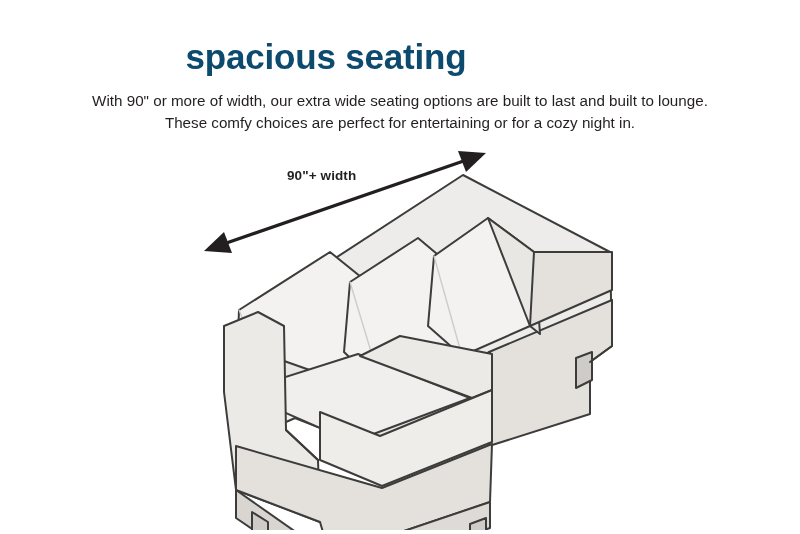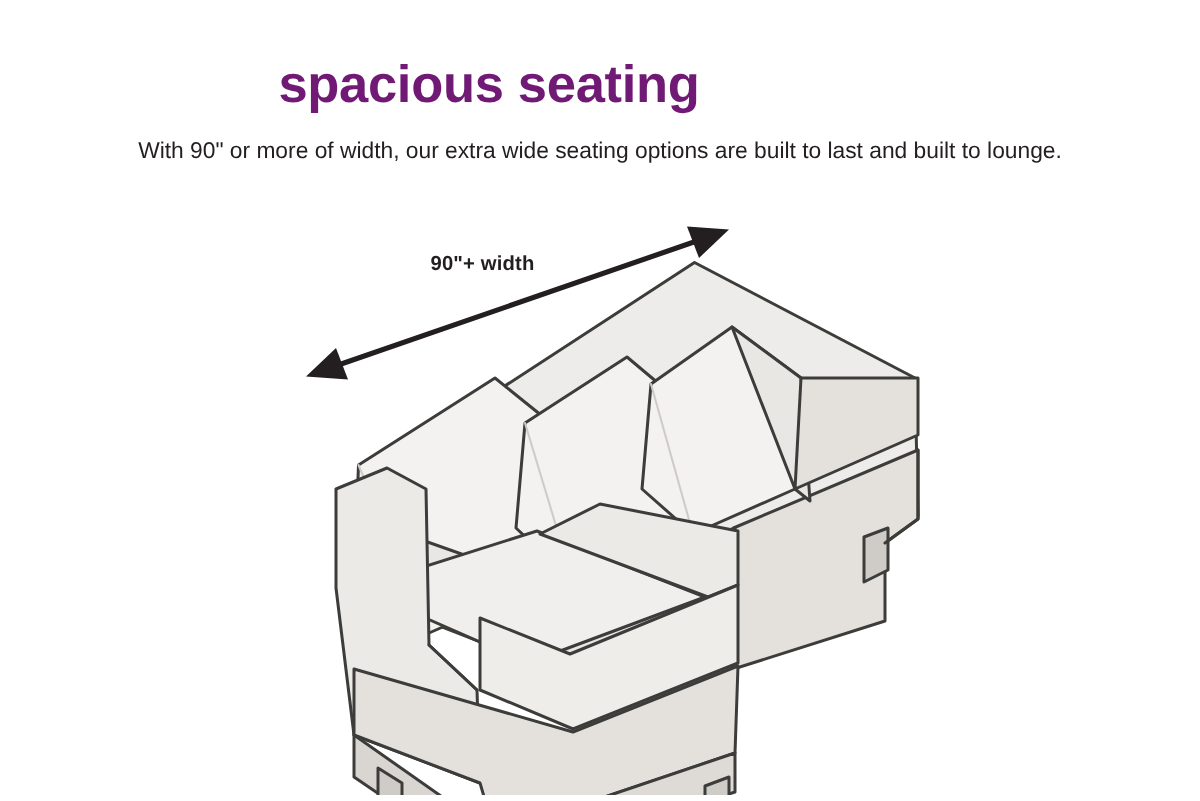--- a/index.html
+++ b/index.html
@@ -24,21 +24,21 @@
   }
   .headline {
     position: absolute;
     top: 38px;
     left: 0;
     width: 652px;
     text-align: center;
     font-size: 35px;
     font-weight: bold;
     letter-spacing: -0.2px;
-    color: #701a75;
+    color: #0c4a6e;
     line-height: 1.1;
   }
   .subcopy {
     position: absolute;
     top: 90px;
     left: 0;
     width: 800px;
     text-align: center;
     font-size: 15.2px;
     line-height: 1.45;
@@ -69,20 +69,21 @@
 </style>
 </head>
 <body>
 
 <div class="page">
 
   <div class="headline">spacious seating</div>
 
   <div class="subcopy">
     <span class="line">With 90" or more of width, our extra wide seating options are built to last and built to lounge.</span>
+    <span class="line">These comfy choices are perfect for entertaining or for a cozy night in.</span>
   </div>
 
   <div class="dim-label">90"+ width</div>
 
   <div class="art">
     <svg width="800" height="400" viewBox="0 0 800 400" xmlns="http://www.w3.org/2000/svg">
 
       <g stroke="#231f20" fill="#231f20" stroke-width="3.4" stroke-linecap="round">
         <line x1="212" y1="118" x2="478" y2="26"></line>
         <polygon points="204,121 232,123 224,102" stroke="none"></polygon>

